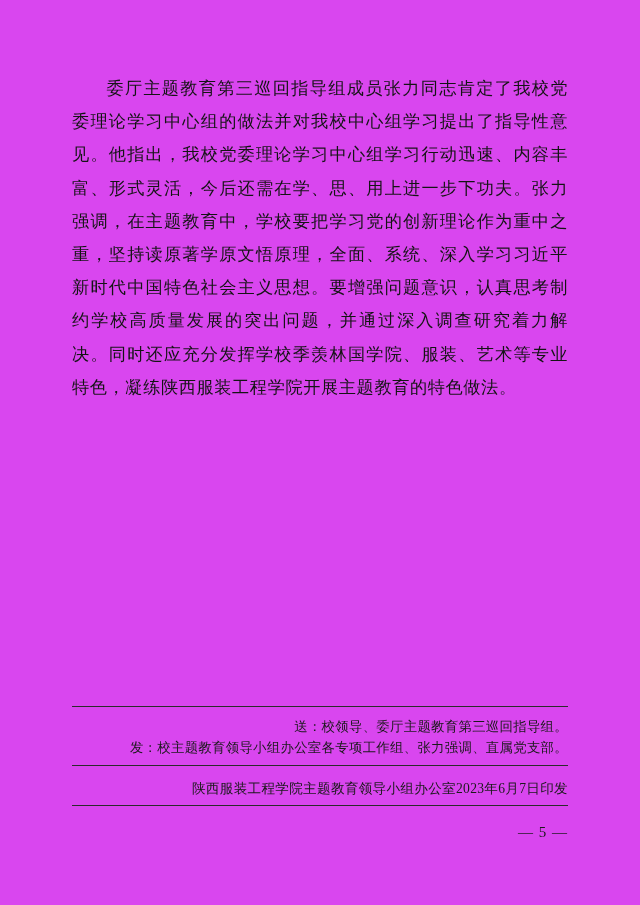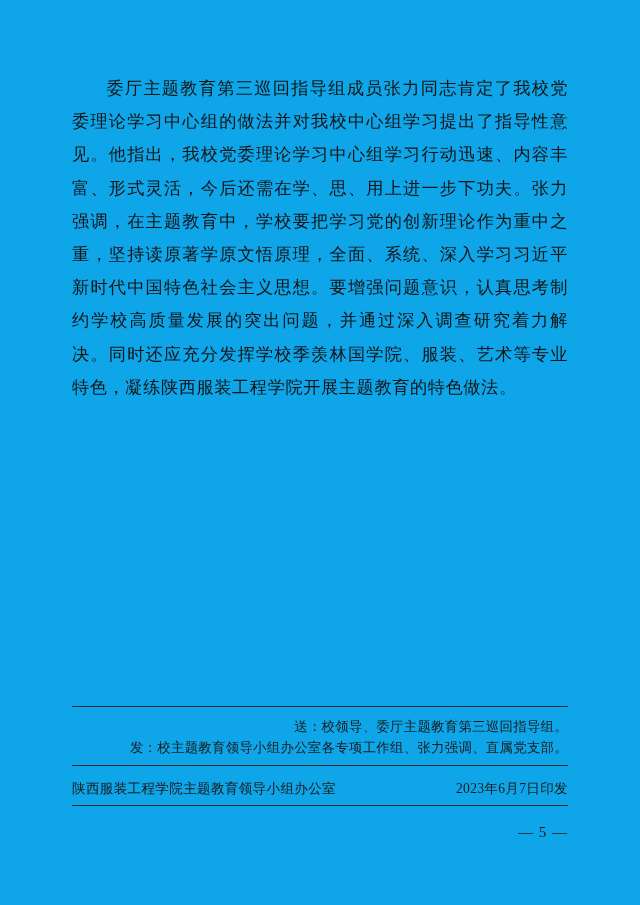--- a/index.html
+++ b/index.html
@@ -13,21 +13,21 @@
     font-family: "Liberation Serif", "DejaVu Serif", serif;
     color: #1a1a1a;
     position: relative;
     overflow: hidden;
   }
   .page {
     position: absolute;
     left: 0; top: 0;
     width: 640px;
     height: 905px;
-    background: #0ea5e9;
+    background: #d946ef;
   }
   .body-block {
     position: absolute;
     left: 72px;
     top: 72px;
     width: 496px;
   }
   .para {
     font-size: 17.2px;
     line-height: 33.2px;
@@ -61,21 +61,21 @@
     white-space: nowrap;
   }
   .rule-mid {
     border-top: 1.1px solid #2b2b2b;
     width: 100%;
     height: 0;
     margin-top: 7px;
   }
   .issuer-row {
     display: flex;
-    justify-content: space-between;
+    justify-content: flex-end;
     align-items: baseline;
     padding-top: 8px;
     font-size: 13.6px;
     color: #1a1a1a;
     letter-spacing: 0.3px;
   }
   .issuer-left { white-space: nowrap; }
   .issuer-right { white-space: nowrap; margin-top: 6px; }
   .rule-bottom {
     border-top: 1.3px solid #2b2b2b;

